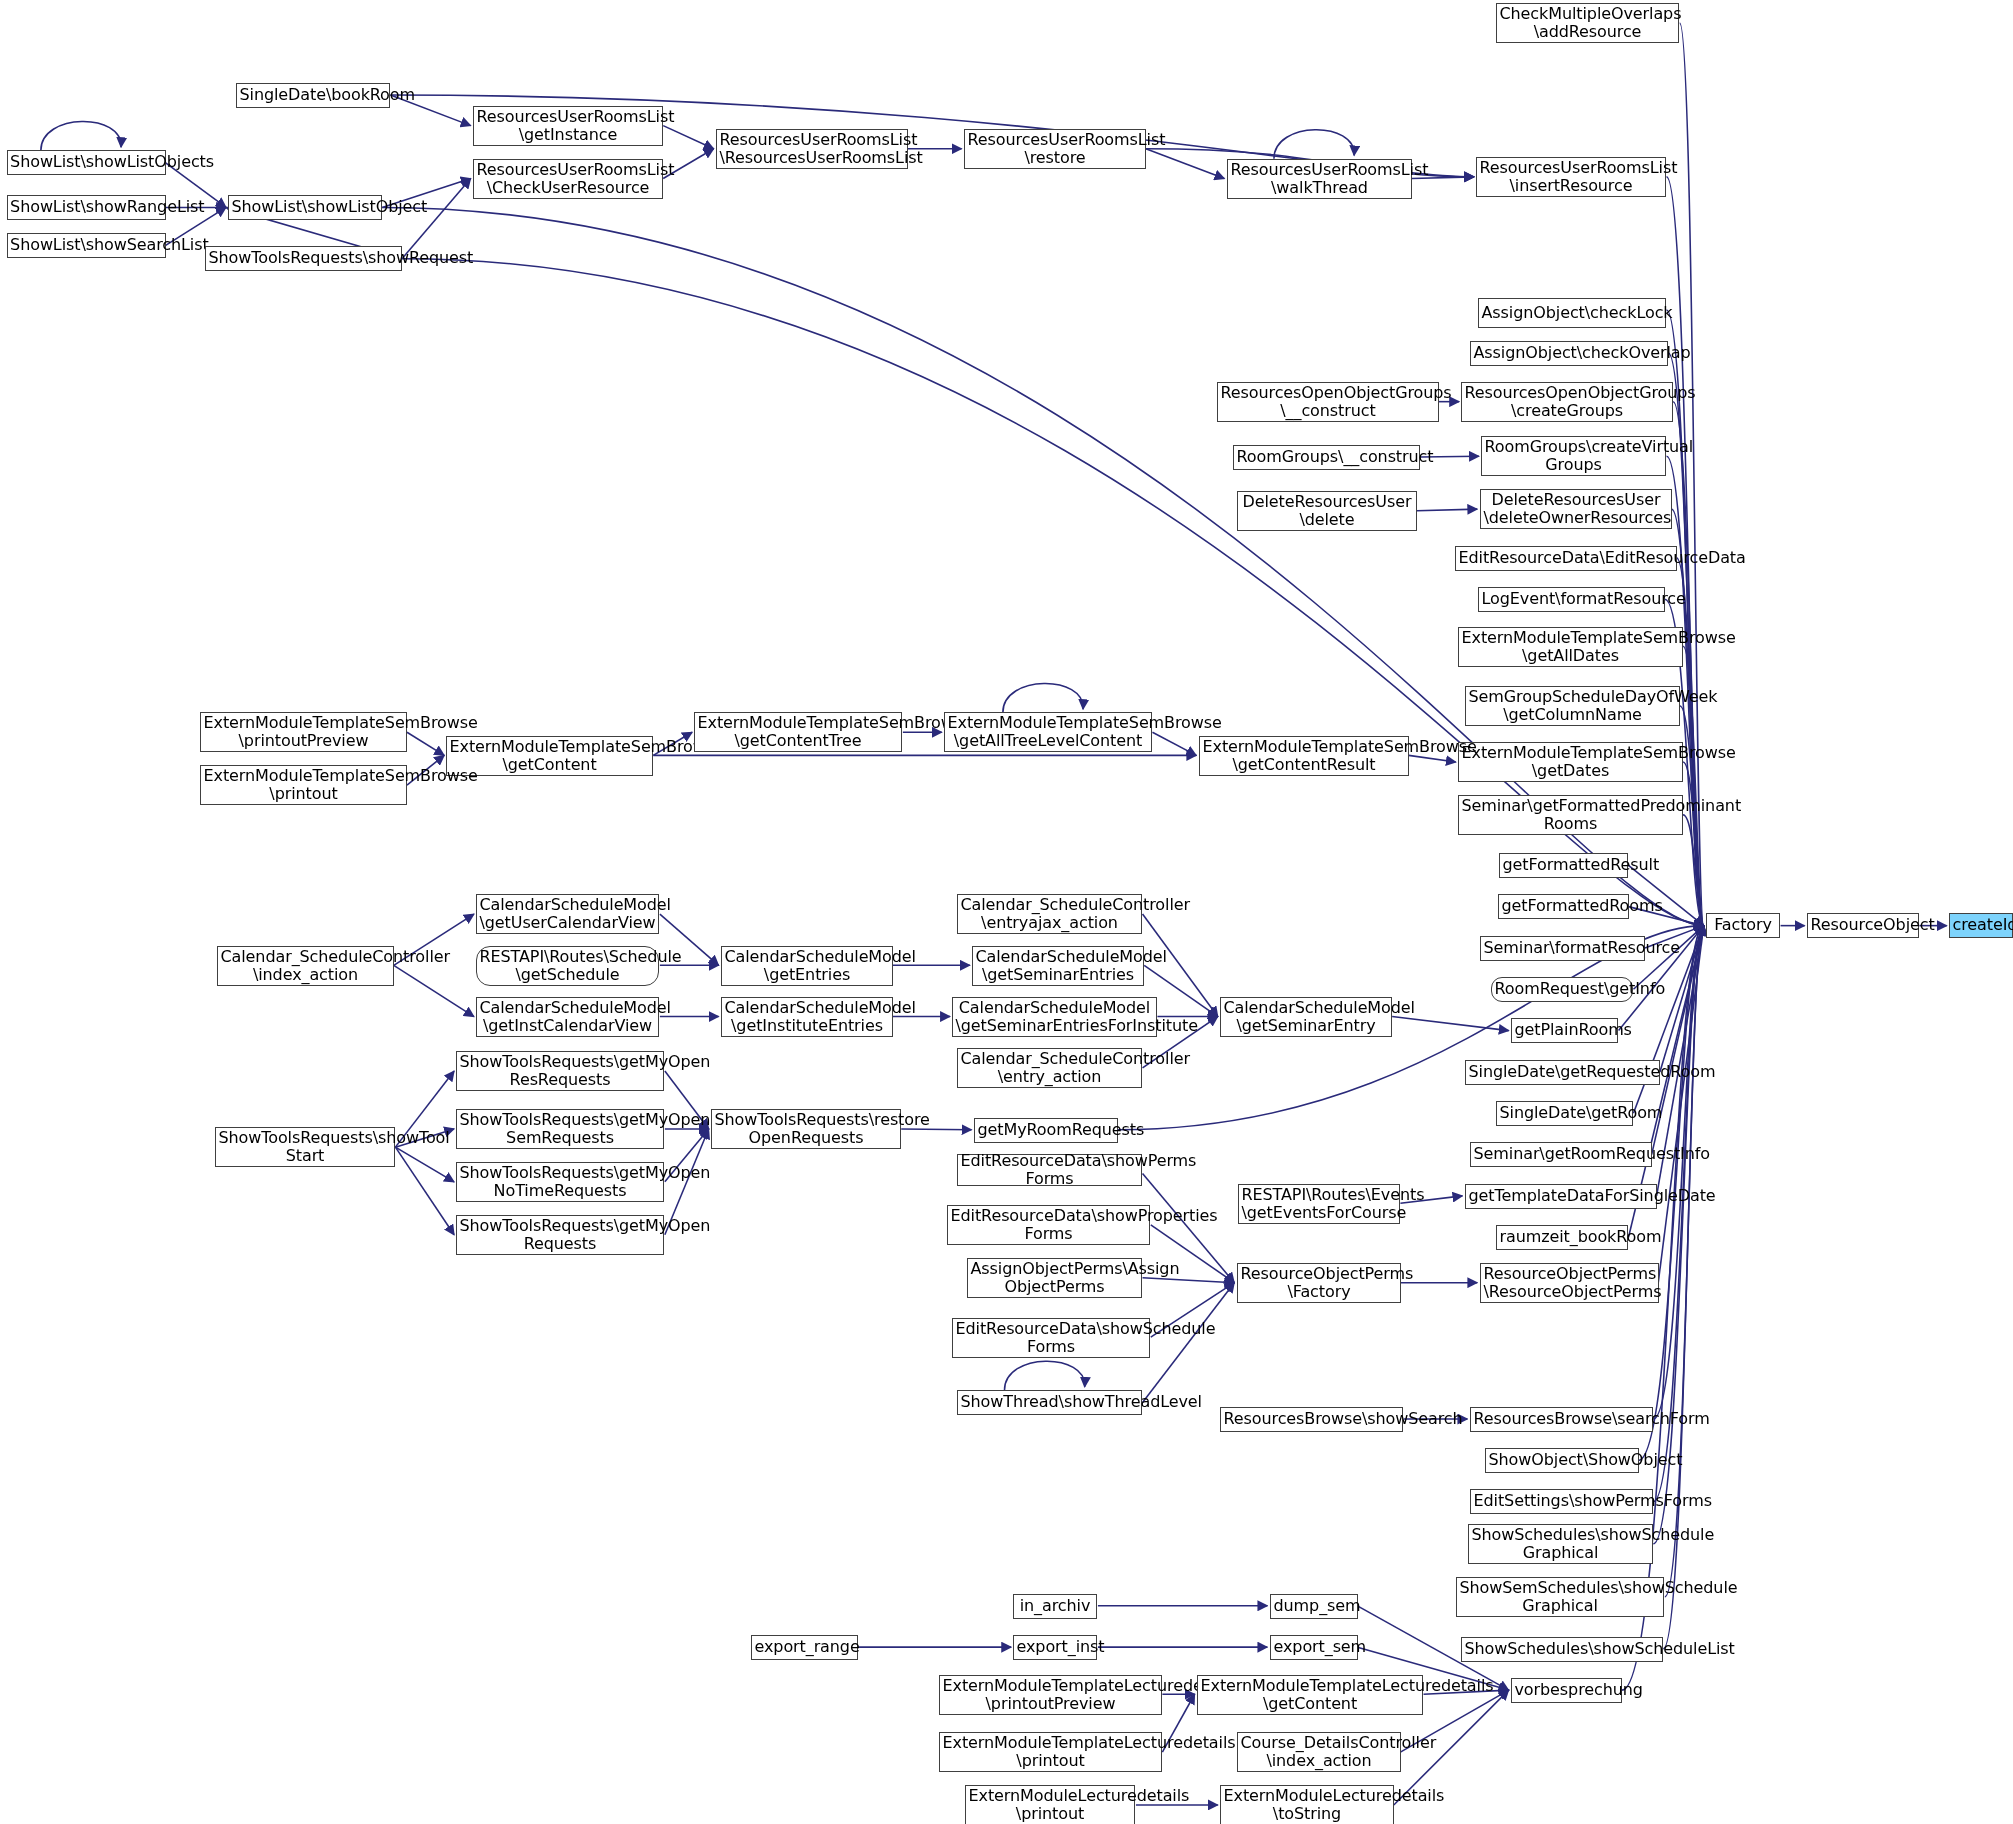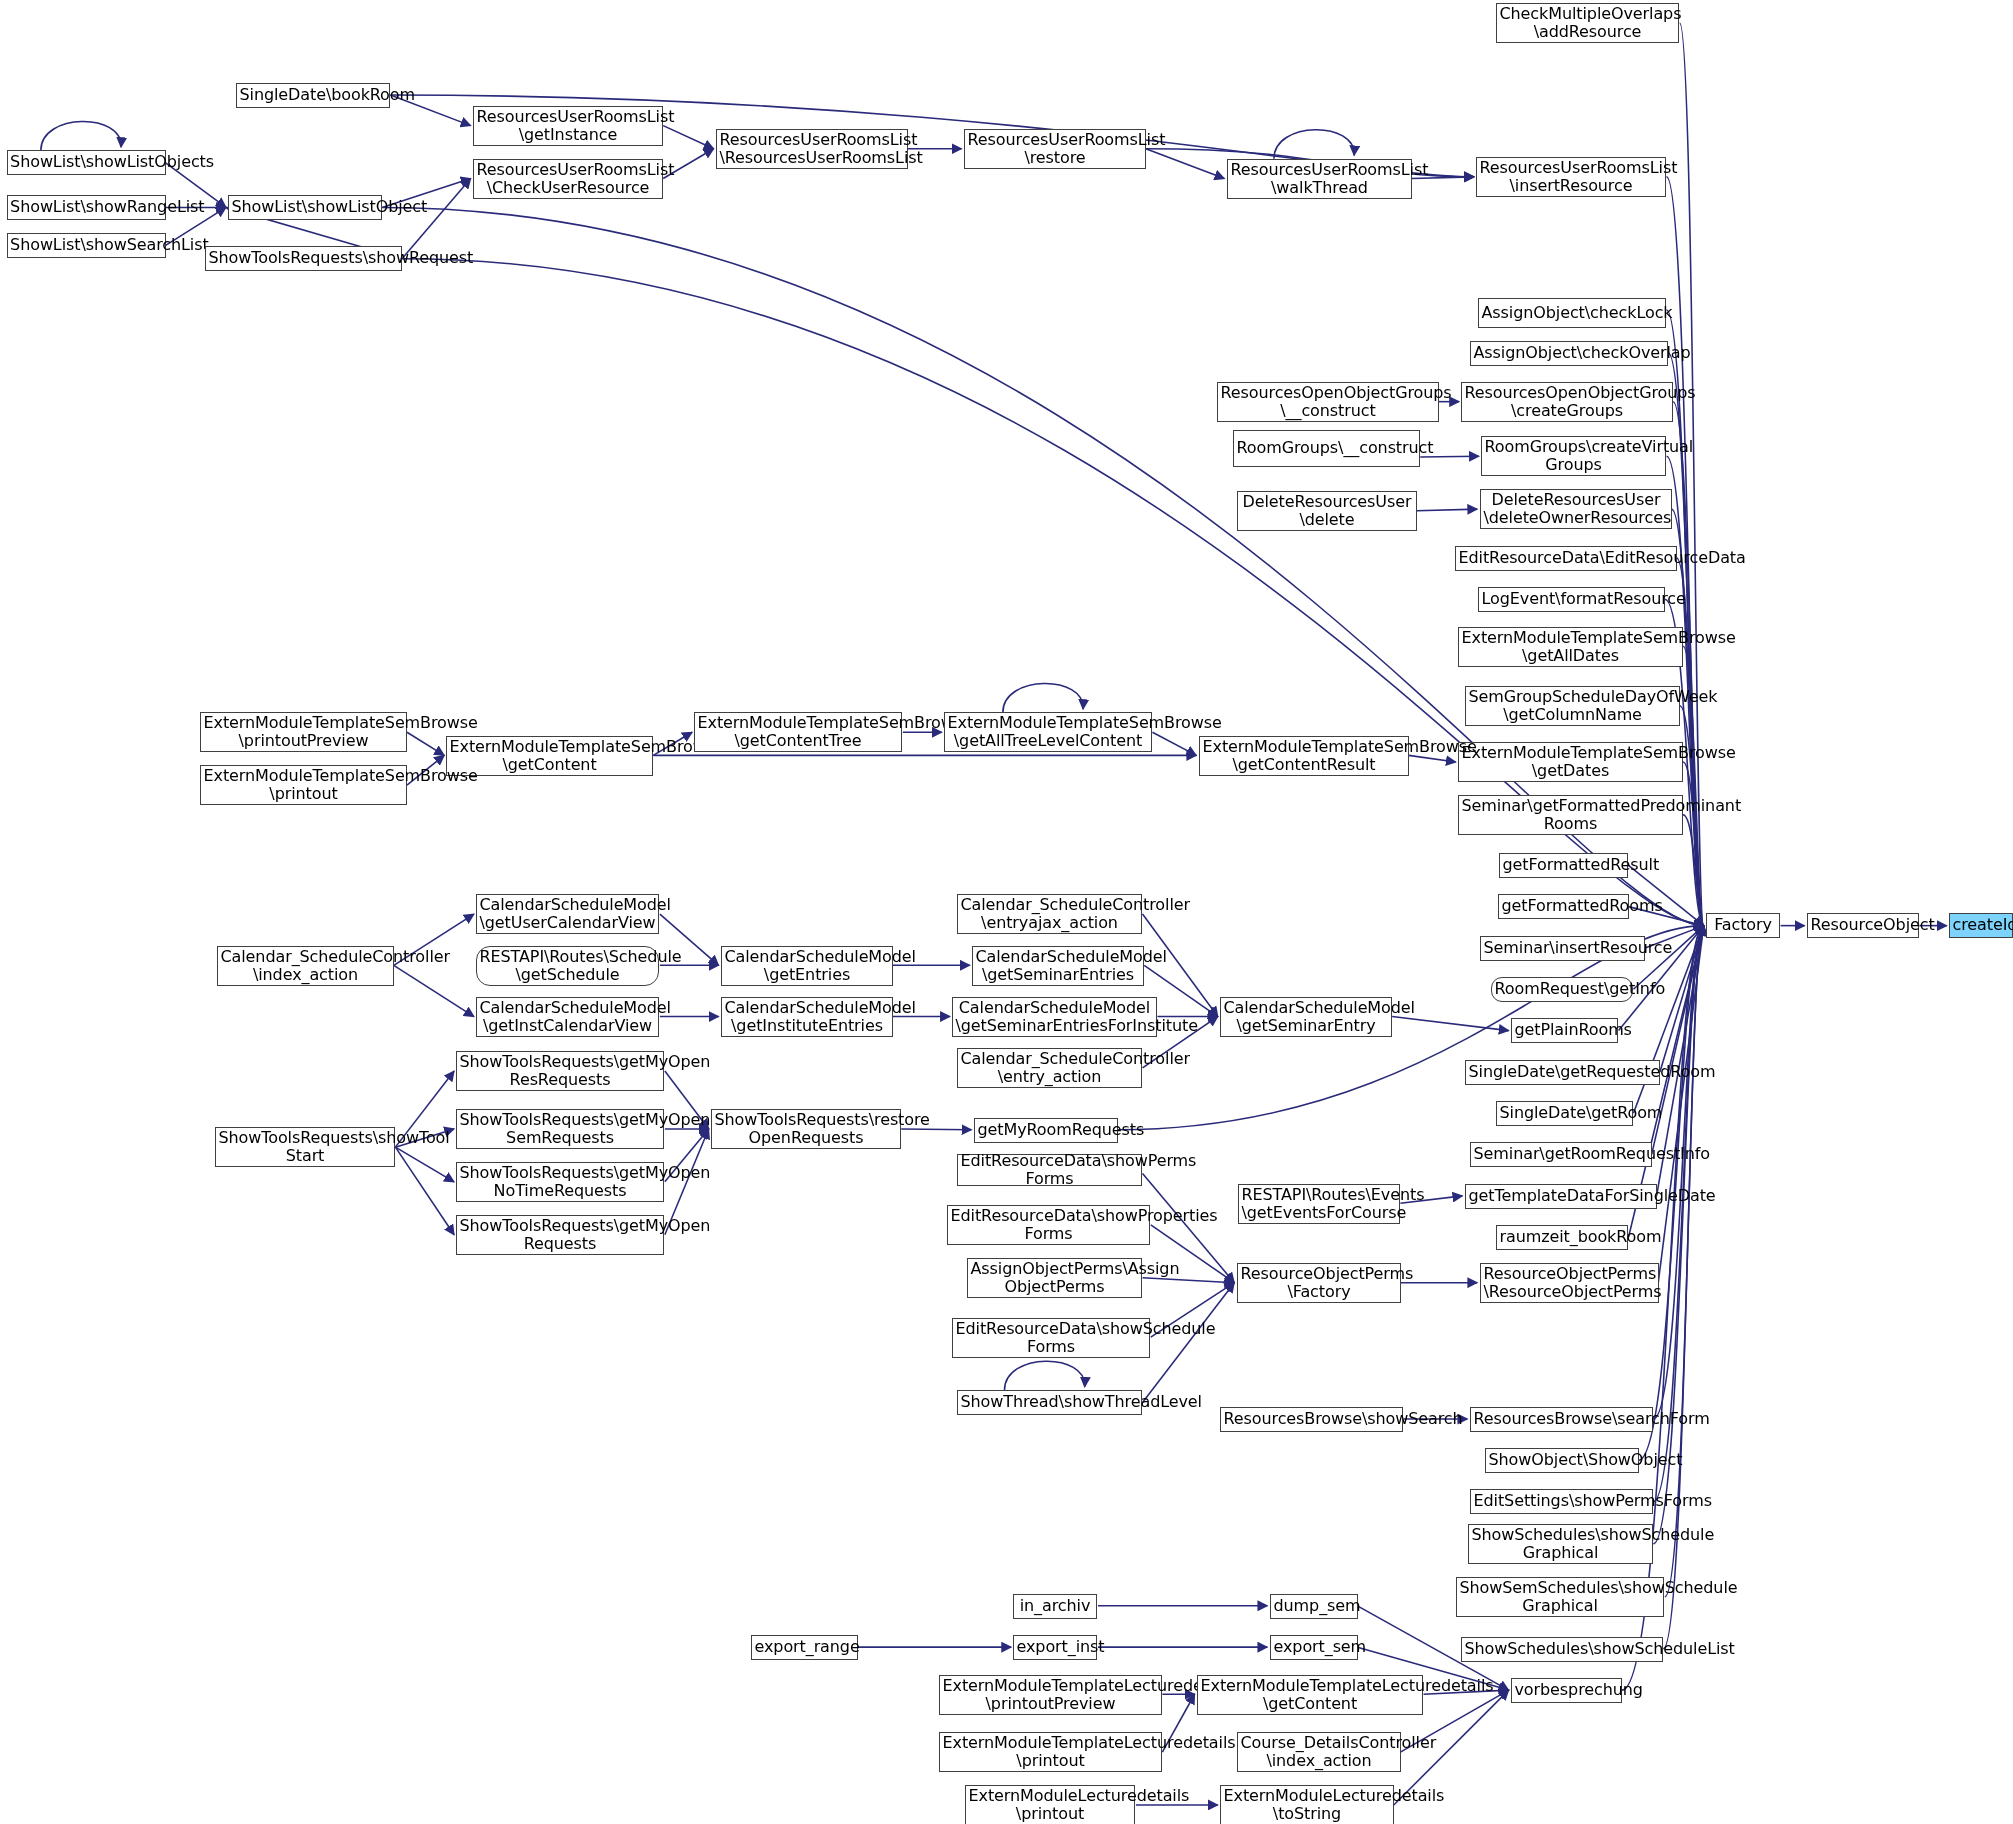--- a/index.html
+++ b/index.html
@@ -148,40 +148,40 @@
       <div class="node" style="left: 228px; top: 195px; width: 154px; height: 25px;"><span>ShowList\showListObject</span></div>
       <div class="node" style="left: 6.6px; top: 195px; width: 159px; height: 25px;"><span>ShowList\showRangeList</span></div>
       <div class="node" style="left: 6.6px; top: 233px; width: 159px; height: 25px;"><span>ShowList\showSearchList</span></div>
       <div class="node" style="left: 205px; top: 246px; width: 197px; height: 25px;"><span>ShowToolsRequests\showRequest</span></div>
       <div class="node" style="left: 1478px; top: 298px; width: 188px; height: 30px;"><span>AssignObject\checkLock</span></div>
       <div class="node" style="left: 1470px; top: 341px; width: 198px; height: 25px;"><span>AssignObject\checkOverlap</span></div>
       <div class="node" style="left: 1217px; top: 382px; width: 222px; height: 40px;"><span>ResourcesOpenObjectGroups
 \__construct</span></div>
       <div class="node" style="left: 1461px; top: 382px; width: 212px; height: 40px;"><span>ResourcesOpenObjectGroups
 \createGroups</span></div>
-      <div class="node" style="left: 1233px; top: 430px; width: 187px; height: 37px;"><span>RoomGroups\__construct</span></div>
+      <div class="node" style="left: 1233px; top: 445px; width: 187px; height: 25px;"><span>RoomGroups\__construct</span></div>
       <div class="node" style="left: 1481px; top: 436px; width: 185px; height: 40px;"><span>RoomGroups\createVirtual
 Groups</span></div>
       <div class="node" style="left: 1237px; top: 491px; width: 180px; height: 40px;"><span>DeleteResourcesUser
 \delete</span></div>
       <div class="node" style="left: 1480px; top: 489px; width: 192px; height: 40px;"><span>DeleteResourcesUser
 \deleteOwnerResources</span></div>
       <div class="node" style="left: 1455px; top: 546px; width: 222px; height: 25px;"><span>EditResourceData\EditResourceData</span></div>
       <div class="node" style="left: 1478px; top: 587px; width: 187px; height: 25px;"><span>LogEvent\formatResource</span></div>
       <div class="node" style="left: 1458px; top: 627px; width: 225px; height: 40px;"><span>ExternModuleTemplateSemBrowse
 \getAllDates</span></div>
       <div class="node" style="left: 1465px; top: 686px; width: 215px; height: 40px;"><span>SemGroupScheduleDayOfWeek
 \getColumnName</span></div>
       <div class="node" style="left: 1458px; top: 742px; width: 225px; height: 40px;"><span>ExternModuleTemplateSemBrowse
 \getDates</span></div>
       <div class="node" style="left: 1458px; top: 795px; width: 225px; height: 40px;"><span>Seminar\getFormattedPredominant
 Rooms</span></div>
       <div class="node" style="left: 1499px; top: 853px; width: 129px; height: 25px;"><span>getFormattedResult</span></div>
       <div class="node" style="left: 1498px; top: 894px; width: 131px; height: 25px;"><span>getFormattedRooms</span></div>
-      <div class="node" style="left: 1480px; top: 936px; width: 165px; height: 25px;"><span>Seminar\insertResource</span></div>
+      <div class="node" style="left: 1480px; top: 936px; width: 165px; height: 25px;"><span>Seminar\formatResource</span></div>
       <div class="node" style="left: 1491px; top: 977px; width: 142px; height: 25px; border-radius: 11px;"><span>RoomRequest\getInfo</span></div>
       <div class="node" style="left: 1511px; top: 1018px; width: 107px; height: 25px;"><span>getPlainRooms</span></div>
       <div class="node" style="left: 1465px; top: 1060px; width: 195px; height: 25px;"><span>SingleDate\getRequestedRoom</span></div>
       <div class="node" style="left: 1496px; top: 1101px; width: 137px; height: 25px;"><span>SingleDate\getRoom</span></div>
       <div class="node" style="left: 1470px; top: 1142px; width: 182px; height: 25px;"><span>Seminar\getRoomRequestInfo</span></div>
       <div class="node" style="left: 1465px; top: 1184px; width: 192px; height: 25px;"><span>getTemplateDataForSingleDate</span></div>
       <div class="node" style="left: 1496px; top: 1225px; width: 132px; height: 25px;"><span>raumzeit_bookRoom</span></div>
       <div class="node" style="left: 1480px; top: 1263px; width: 179px; height: 40px;"><span>ResourceObjectPerms
 \ResourceObjectPerms</span></div>
       <div class="node" style="left: 1470px; top: 1407px; width: 183px; height: 25px;"><span>ResourcesBrowse\searchForm</span></div>

